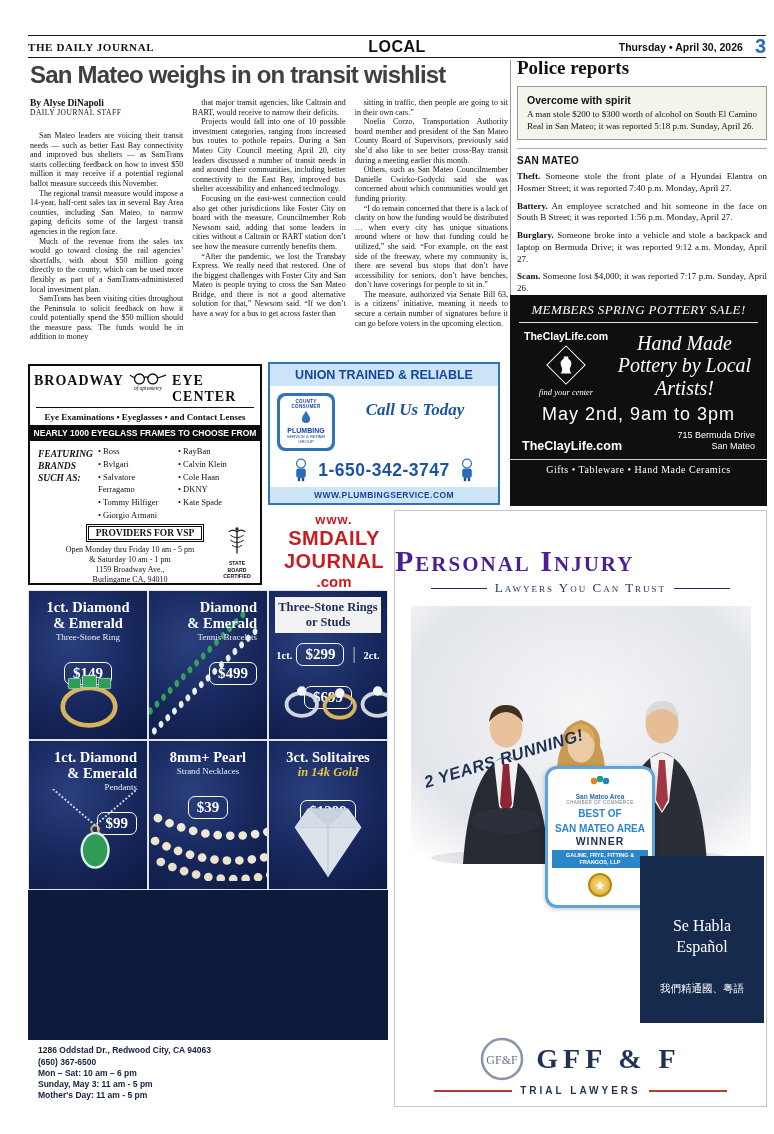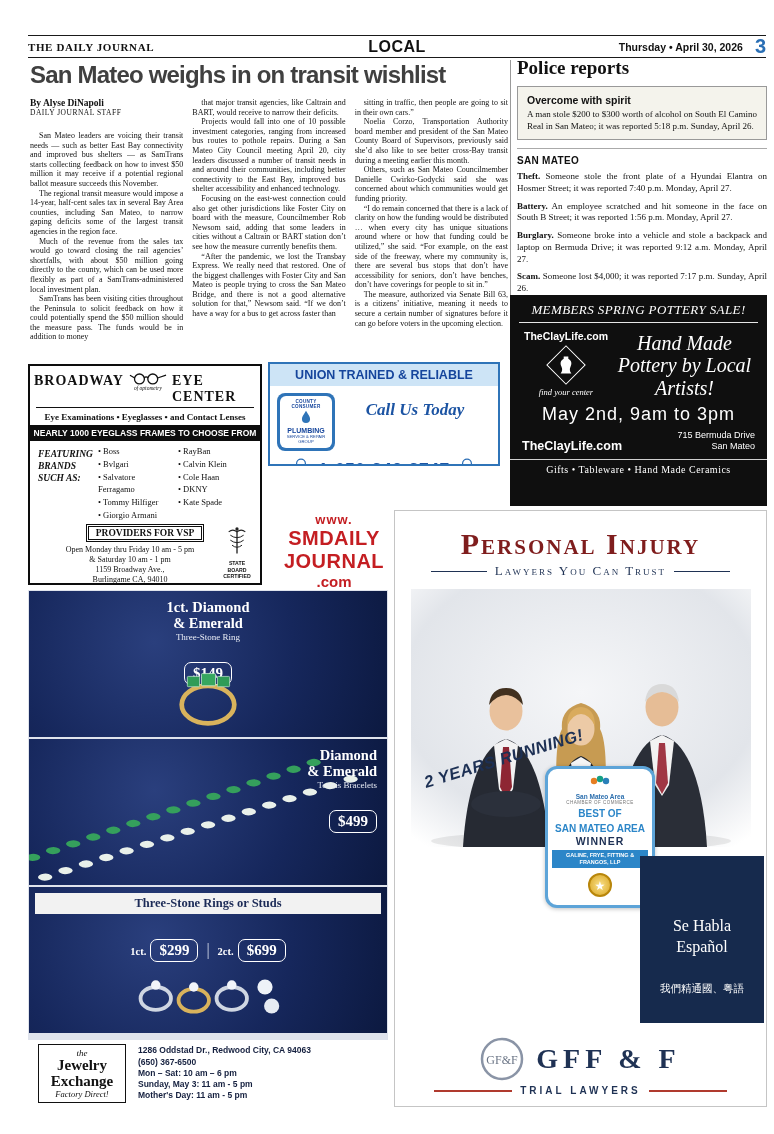--- a/index.html
+++ b/index.html
@@ -72,21 +72,21 @@
   .bw-feat{width:54px;font:bold italic 9.5px/1.25 "Liberation Serif",serif;padding-top:4px}
   .bw-brands ul{list-style:none;flex:1;padding-left:6px;font:8.5px/1.5 "Liberation Serif",serif}
   .bw-brands li::before{content:"• "}
   .bw-vsp{width:118px;margin:1px auto 3px;border:3px double #0d0d0d;text-align:center;
           font:bold 9.5px "Liberation Serif",serif;padding:1px 0}
   .bw-foot{text-align:center;font:8px/1.28 "Liberation Serif",serif;padding-right:30px}
   .bw-cad{position:absolute;right:5px;bottom:4px;width:36px;text-align:center}
   .bw-cert{font:bold 5.2px "Liberation Sans",sans-serif;line-height:1.2}
 
   
-  .plumbing{position:absolute;left:268px;top:362px;width:232px;height:104px;border:2.5px solid #2f74b8;background:#fff;overflow:hidden}
+  .plumbing{position:absolute;left:268px;top:362px;width:232px;height:143px;border:2.5px solid #2f74b8;background:#fff;overflow:hidden}
   .pl-top{background:#cde4f6;color:#15459c;text-align:center;font:bold 12.5px "Liberation Sans",sans-serif;padding:4px 0}
   .pl-mid{position:relative;height:101px}
   .pl-logo{position:absolute;left:7px;top:7px;width:58px;height:58px;background:#2f74b8;border-radius:8px;
            display:flex;align-items:center;justify-content:center}
   .pl-logo-in{width:52px;height:52px;background:#fff;border-radius:6px;text-align:center;color:#15459c;padding-top:3px}
   .pl-l1{font:bold 4.6px "Liberation Sans",sans-serif;letter-spacing:.3px}
   .pl-lname{font:bold 7px "Liberation Sans",sans-serif}
   .pl-l3{font:4.2px "Liberation Sans",sans-serif}
   .pl-call{position:absolute;left:68px;right:6px;top:14px;text-align:center;
            font:bold italic 17px "Liberation Serif",serif;color:#1c54a3}
@@ -97,21 +97,21 @@
   
   .smdaily{position:absolute;left:276px;top:512px;width:116px;text-align:center;color:#c41e22;
            font-family:"Liberation Sans",sans-serif;line-height:1.02}
   .sm-www{font:bold 13px "Liberation Sans",sans-serif;letter-spacing:1px}
   .sm-big{font:bold 20px "Liberation Sans",sans-serif;letter-spacing:.5px}
   .sm-com{font:bold 15px "Liberation Sans",sans-serif}
 
   
   .jewelry{position:absolute;left:28px;top:590px;width:360px;height:517px;background:#0e1b3f;overflow:hidden}
   .jw-grid{position:absolute;left:0;right:0;top:0;bottom:67px;display:grid;
-           grid-template-columns:1fr;grid-template-rows:1fr 1fr 1fr}
+           grid-template-columns:1fr 1fr 1fr;grid-template-rows:1fr 1fr 1fr}
   .jw-panel{position:relative;overflow:hidden;border:1px solid #dfe3ec;
             background:radial-gradient(circle at 35% 35%,#2a3f7d 0%,#16275c 55%,#0c1940 100%)}
   .jw-title{font:bold 14.5px/1.12 "Liberation Serif",serif;color:#fff}
   .jw-sub{font:9px "Liberation Serif",serif;color:#e8ecf5;margin-top:1px}
   .jw-price{display:inline-block;border:1.5px solid #fff;border-radius:7px;padding:0 8px;
             color:#fff;font:bold 15px/1.4 "Liberation Serif",serif;margin-top:20px}
   .jw-text-c{position:absolute;top:8px;left:0;right:0;text-align:center}
   .jw-text-r{position:absolute;top:8px;right:10px;text-align:right}
   .jw-photo-b{position:absolute;bottom:4px;left:0;right:0;text-align:center}
   .jw-photo-f{position:absolute;inset:0}
@@ -124,22 +124,22 @@
   .jw-footer{position:absolute;left:0;right:0;bottom:0;height:67px;background:#fff;
              display:flex;align-items:center;gap:12px;padding:0 10px}
   .jw-logo{width:88px;text-align:center;color:#111;border:1.5px solid #111;padding:3px 2px}
   .jw-logo-the{font:italic 9px "Liberation Serif",serif}
   .jw-logo-big{font:bold 15px/1.05 "Liberation Serif",serif}
   .jw-logo-tag{font:italic 8.5px "Liberation Serif",serif}
   .jw-info{font:bold 8.5px/1.32 "Liberation Sans",sans-serif;color:#15203f}
 
   
   .gff{position:absolute;left:394px;top:510px;width:373px;height:597px;border:1px solid #c5c5c5;background:#fff;overflow:hidden}
-  .gf-title{margin-top:16px;text-align:center;font:bold 30px "Liberation Serif",serif;
-            font-variant:small-caps;color:#7f1d1d;letter-spacing:2px}
+  .gf-title{margin-top:33px;text-align:left;font:bold 30px "Liberation Serif",serif;
+            font-variant:small-caps;color:#4c1d95;letter-spacing:2px}
   .gf-sub{display:flex;align-items:center;justify-content:center;gap:8px;margin-top:2px;color:#1f3254}
   .gf-line{width:56px;height:1px;background:#1f3254}
   .gf-sub-t{font:13px "Liberation Serif",serif;font-variant:small-caps;letter-spacing:2px}
   .gf-photo{position:relative;margin:10px auto 0;width:340px;height:258px}
   .gf-running{position:absolute;left:26px;top:238px;transform:rotate(-17deg);
               font:bold italic 16.5px "Liberation Sans",sans-serif;color:#1d3054;letter-spacing:.5px}
   .gf-badge{position:absolute;left:150px;top:255px;width:110px;background:#fff;border:3px solid #5da4d8;
             border-radius:12px;text-align:center;padding:5px 4px 8px;box-shadow:0 1px 4px rgba(0,0,0,.25)}
   .gf-badge-org{font:bold 6.5px "Liberation Sans",sans-serif;color:#2c6fae;margin-top:1px}
   .gf-badge-org2{font:4.5px "Liberation Sans",sans-serif;color:#777;letter-spacing:.5px}
@@ -439,26 +439,20 @@
               <polygon points="34,10 55,30 76,10" fill="#c8d2dd"></polygon>
               <polygon points="20,30 55,30 34,10" fill="#d4dde6"></polygon>
               <polygon points="55,30 90,30 76,10" fill="#d4dde6"></polygon>
               <line x1="55" y1="30" x2="55" y2="82" stroke="#b9c4d1" stroke-width="1"></line>
             </svg>
         </div>
       </div>
     </div>
 
     <div class="j w-footer jw-footer">
-      <div class="jw-logo">
-        <div class="jw-logo-the">the</div>
-        <div class="jw-logo-big">Jewelry</div>
-        <div class="jw-logo-big">Exchange</div>
-        <div class="jw-logo-tag">Factory Direct!</div>
-      </div>
       <div class="jw-info">
         <div>1286 Oddstad Dr., Redwood City, CA 94063</div>
         <div>(650) 367-6500</div>
         <div>Mon – Sat: 10 am – 6 pm</div>
         <div>Sunday, May 3: 11 am - 5 pm</div>
         <div>Mother's Day: 11 am - 5 pm</div>
       </div>
     </div>
   </div>
 

